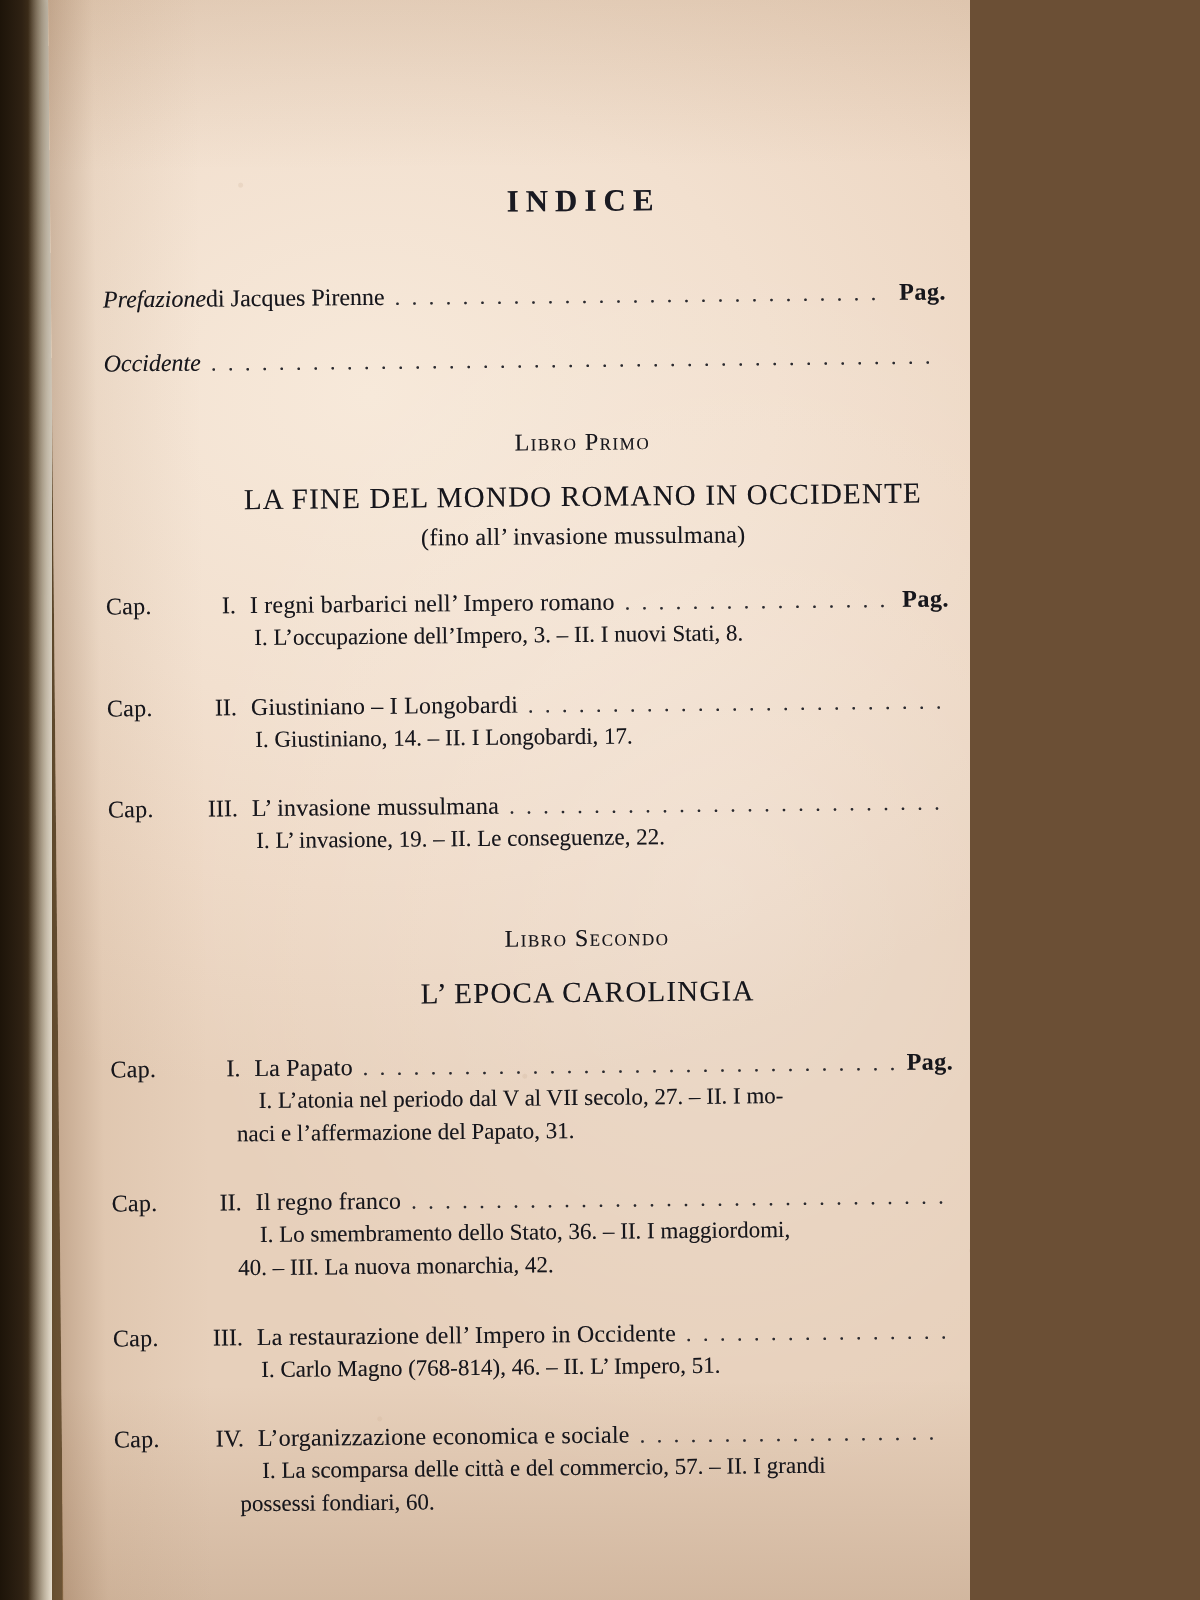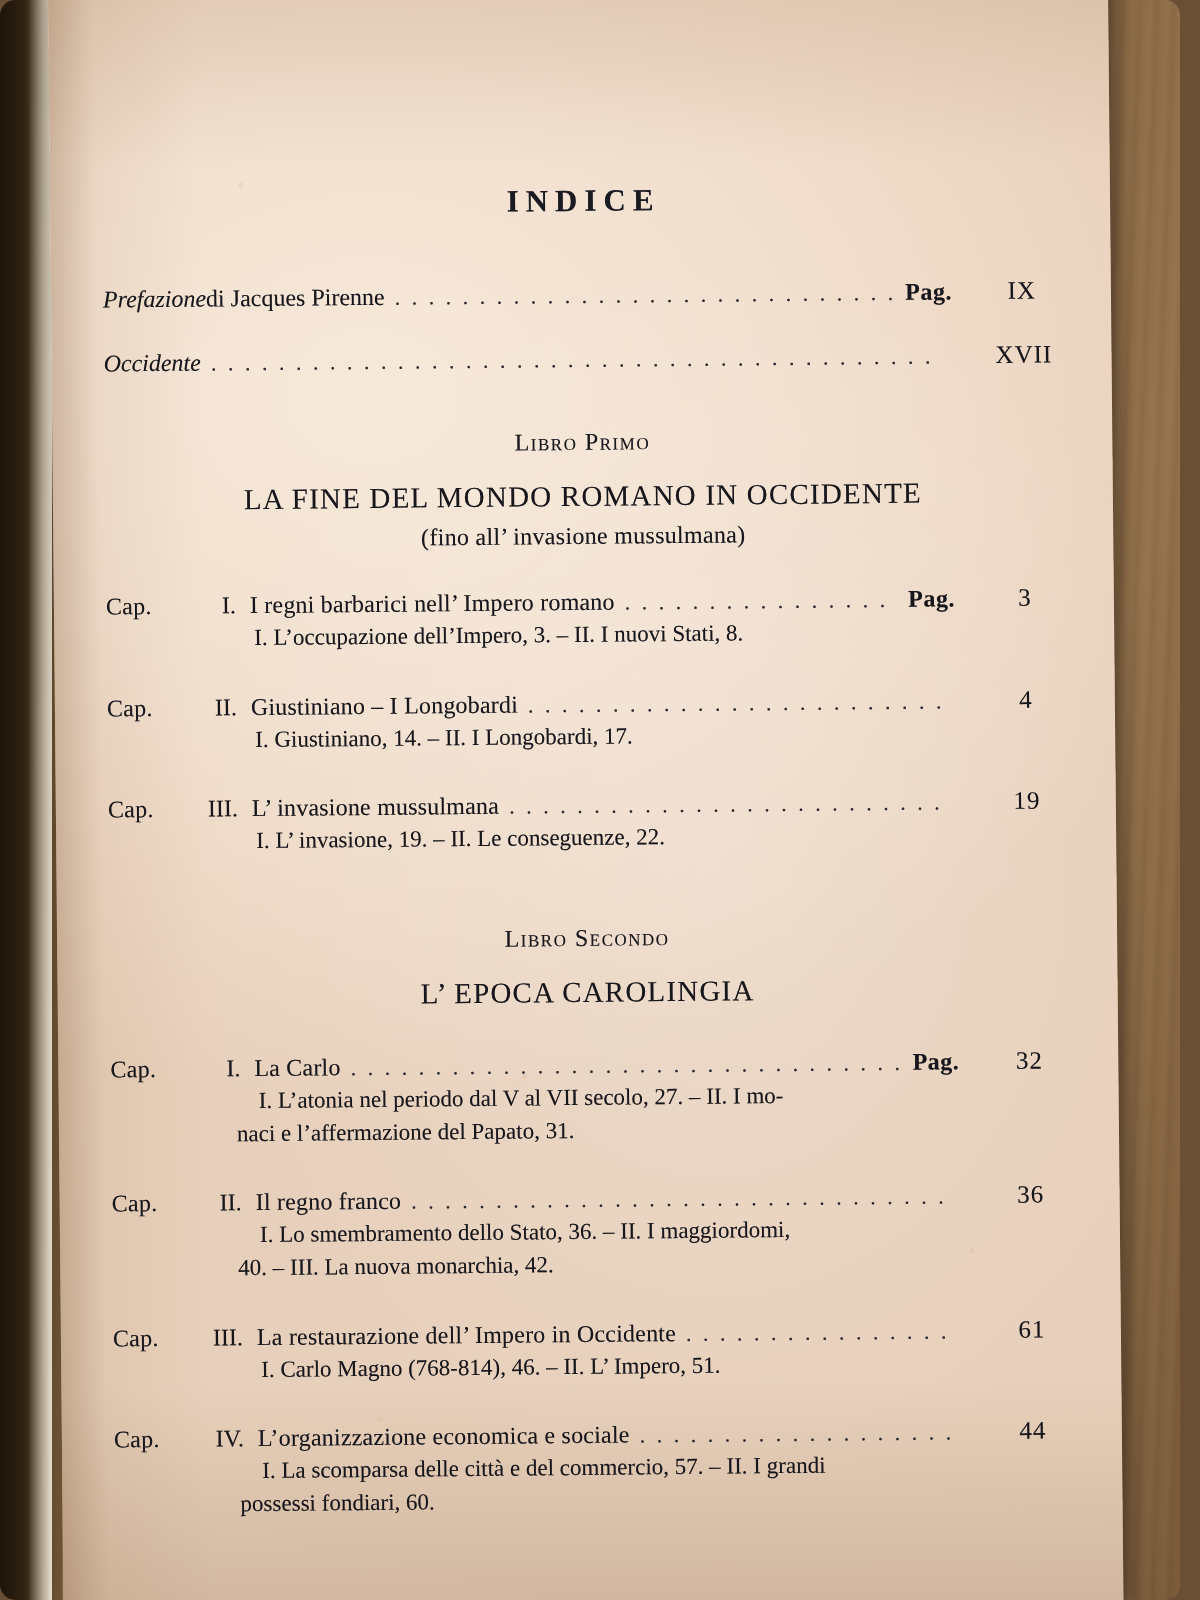--- a/index.html
+++ b/index.html
@@ -10,26 +10,25 @@
     width: 1200px;
     height: 1600px;
     overflow: hidden;
     font-family: "Liberation Serif", serif;
     background: #6b4f35;
   }
 
   
   #scene {
     position: relative;
-    width: 1180px;
+    width: 970px;
     height: 1600px;
     background:
       linear-gradient(100deg, #8a6a46 0%, #a07c52 18%, #8d6b46 40%, #7d5d3c 62%, #95724b 85%, #7a5a39 100%);
     overflow: hidden;
-    border-radius: 15px;
   }
   
   #scene::after {
     content: "";
     position: absolute;
     inset: 0;
     background:
       repeating-linear-gradient(92deg, rgba(0,0,0,0.10) 0px, rgba(0,0,0,0.0) 5px, rgba(255,255,255,0.04) 11px, rgba(0,0,0,0.07) 17px);
     pointer-events: none;
     opacity: .55;
@@ -121,21 +120,21 @@
   .front-row .ital { font-style: italic; }
   .leader {
     flex: 1 1 auto;
     overflow: hidden;
     white-space: nowrap;
     margin: 0 10px;
     color: #2a2a30;
     letter-spacing: 3px;
     font-size: 22px;
   }
-  .pagword { margin-right: 18px; font-weight: 700; letter-spacing: .5px;}
+  .pagword { margin-right: 24px; font-weight: 700; letter-spacing: .5px;}
   .pgnum { min-width: 54px; text-align: center; font-size: 25px; letter-spacing: 1px; margin-left: 25px;}
 
   .book-head {
     text-align: center;
     margin-top: 56px;
   }
   .book-label {
     font-variant: small-caps;
     font-size: 24px;
     letter-spacing: 1.5px;
@@ -261,21 +260,21 @@
         <div class="book-label">Libro Secondo</div>
         <div class="book-title">L’ EPOCA CAROLINGIA</div>
       </div>
 
       <div class="chapters" style="margin-top:34px;">
 
         <div class="chap">
           <div class="chap-line">
             <span class="cap-word">Cap.</span>
             <span class="cap-num">I.</span>
-            <span class="chap-title">La Carlo</span>
+            <span class="chap-title">La Papato</span>
             <span class="leader">. . . . . . . . . . . . . . . . . . . . . . . . . . . . . . . . . . . . . . . . . . . . . . . . . . . . .</span>
             <span class="pagword">Pag.</span>
             <span class="pgnum">32</span>
           </div>
           <div class="chap-sub">
             <span>I. L’atonia nel periodo dal V al VII secolo, 27. – II. I mo-</span>
             <span class="cont">naci e l’affermazione del Papato, 31.</span>
           </div>
         </div>
 

